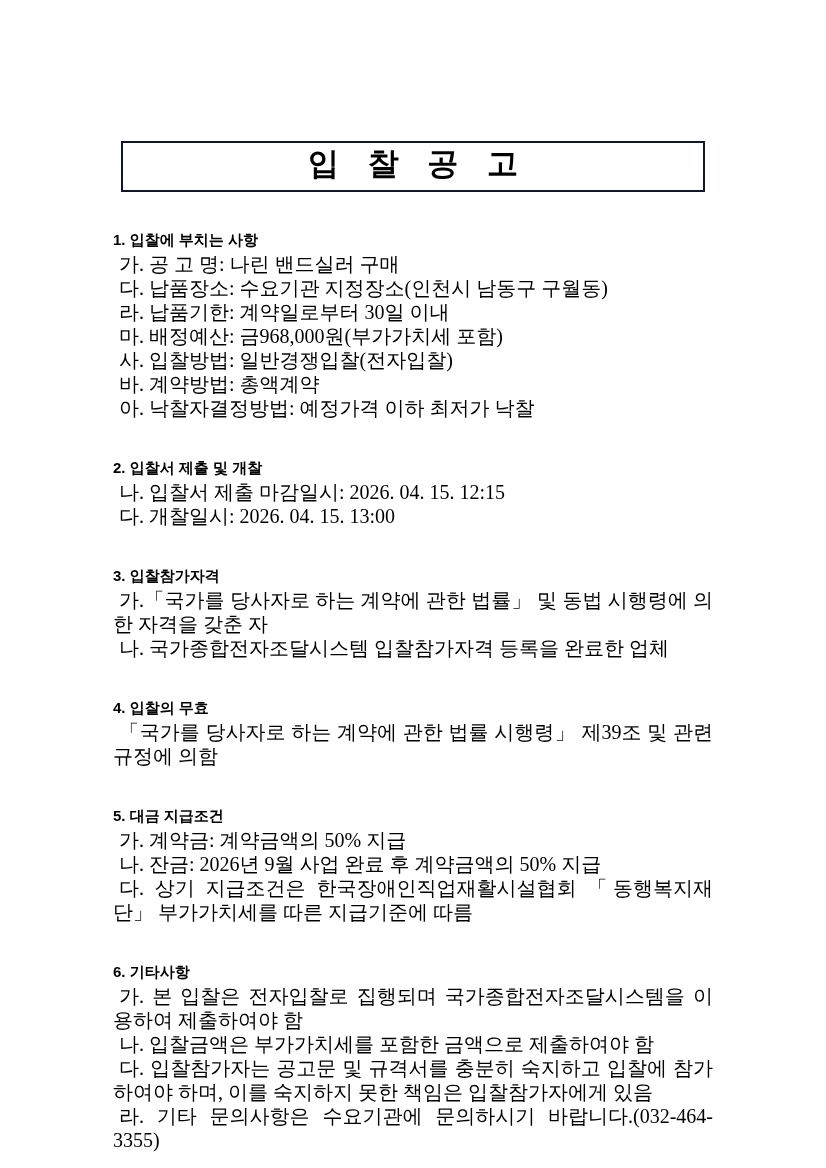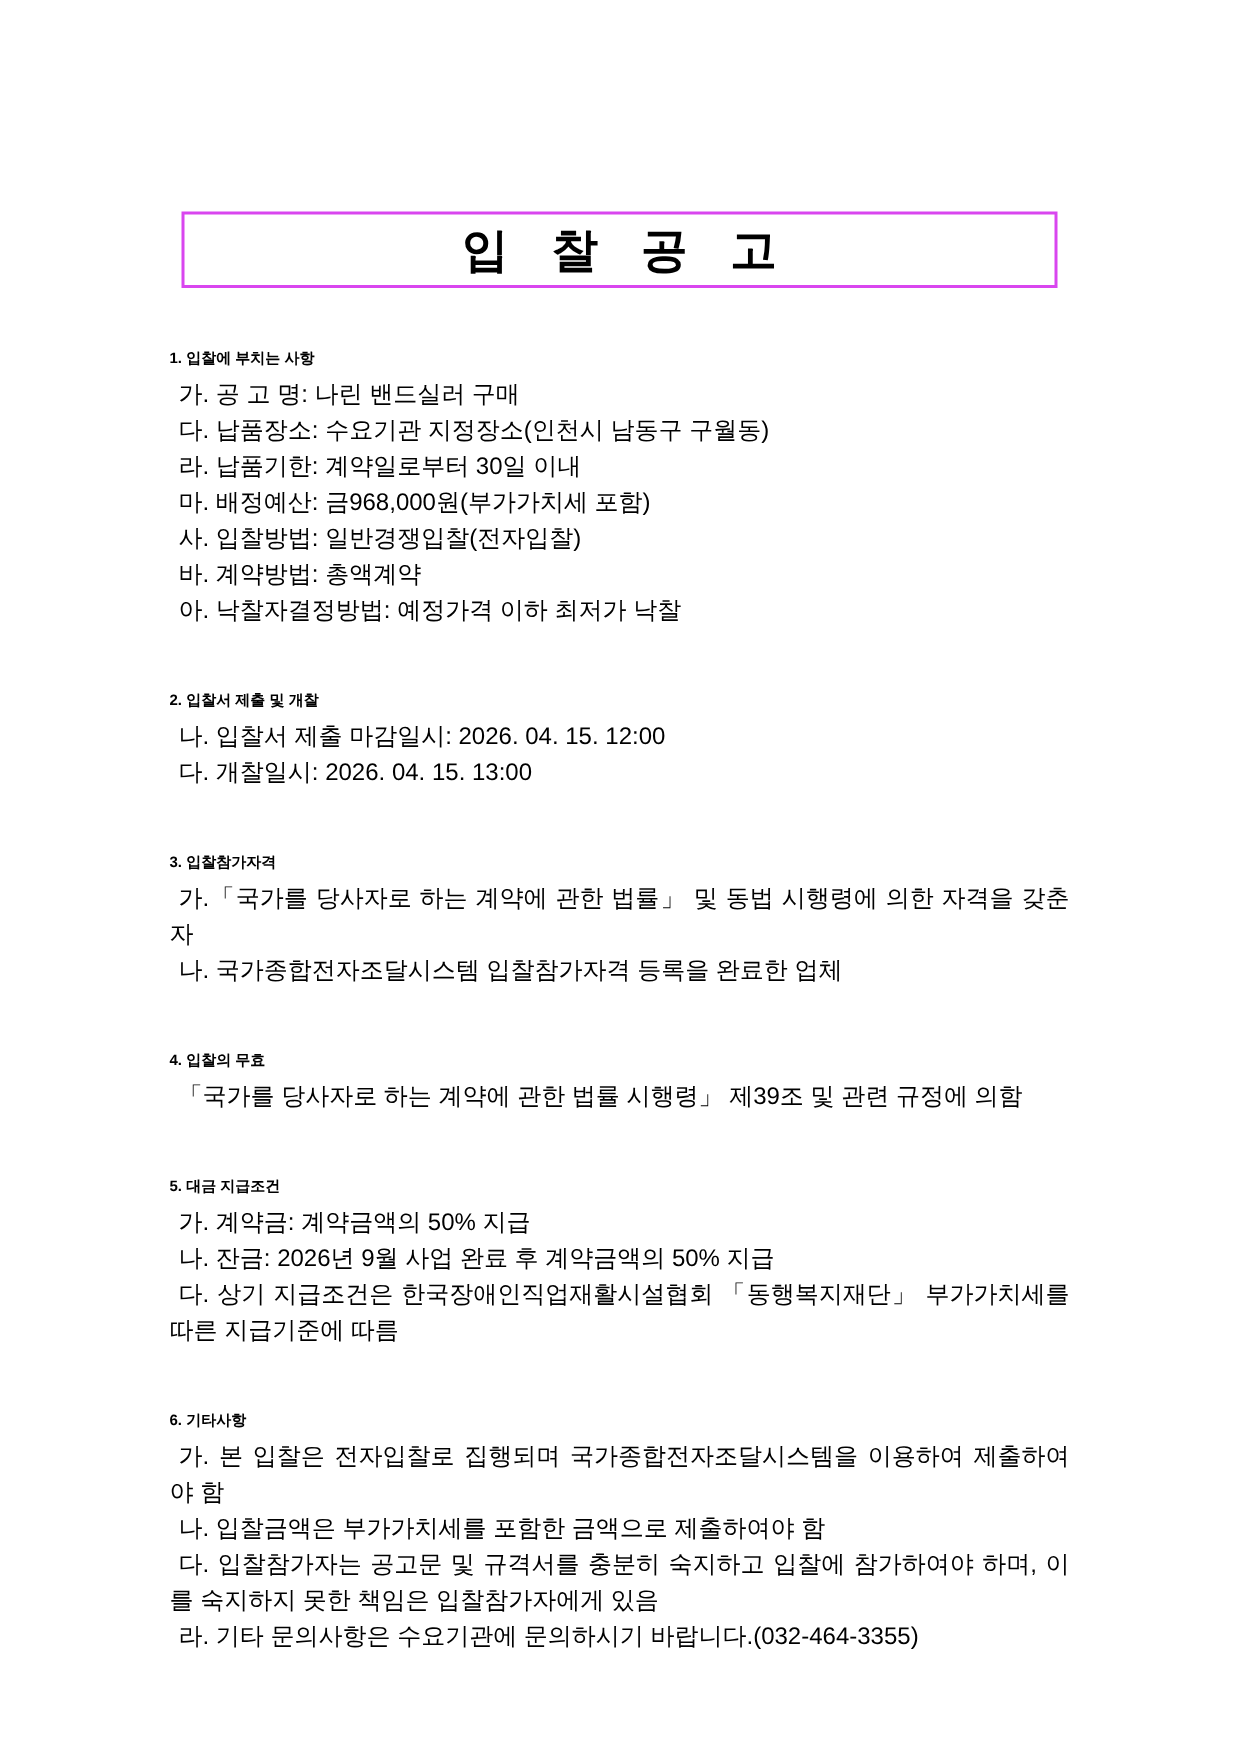--- a/index.html
+++ b/index.html
@@ -18,53 +18,54 @@
     box-sizing: border-box;
     width: 826px;
     height: 1168px;
     padding: 141px 113px 40px 113px;
     background: #ffffff;
   }
   .title-box {
     box-sizing: border-box;
     margin: 0 8px 30px 8px;
     height: 51px;
-    border: 2px solid #d946ef;
+    border: 2px solid #0f172a;
     display: flex;
-    align-items: center;
+    align-items: flex-start;
     justify-content: center;
   }
   .doc-title {
     margin: 0;
     font-size: 31px;
     font-weight: 700;
     letter-spacing: 10px;
     text-indent: 10px;
     white-space: nowrap;
   }
   .section {
     margin-top: 36px;
   }
   .section:first-of-type {
     margin-top: 0;
   }
   .section-heading {
     margin: 0;
-    font-size: 10px;
+    font-size: 15px;
     font-weight: 700;
     line-height: 24px;
   }
   .item {
     margin: 0;
-    font-size: 16px;
+    font-size: 20px;
     font-weight: 400;
     line-height: 24px;
     text-indent: 6px;
     text-align: justify;
     word-break: normal;
+    font-family: Liberation Serif, serif;
   }
 </style>
 </head>
 <body>
 
 <div class="page">
 
   <div class="title-box">
     <h1 class="doc-title">입 찰 공 고</h1>
   </div>
@@ -75,21 +76,21 @@
     <p class="item">다. 납품장소: 수요기관 지정장소(인천시 남동구 구월동)</p>
     <p class="item">라. 납품기한: 계약일로부터 30일 이내</p>
     <p class="item">마. 배정예산: 금968,000원(부가가치세 포함)</p>
     <p class="item">사. 입찰방법: 일반경쟁입찰(전자입찰)</p>
     <p class="item">바. 계약방법: 총액계약</p>
     <p class="item">아. 낙찰자결정방법: 예정가격 이하 최저가 낙찰</p>
   </div>
 
   <div class="section">
     <h2 class="section-heading">2. 입찰서 제출 및 개찰</h2>
-    <p class="item">나. 입찰서 제출 마감일시: 2026. 04. 15. 12:00</p>
+    <p class="item">나. 입찰서 제출 마감일시: 2026. 04. 15. 12:15</p>
     <p class="item">다. 개찰일시: 2026. 04. 15. 13:00</p>
   </div>
 
   <div class="section">
     <h2 class="section-heading">3. 입찰참가자격</h2>
     <p class="item">가.「국가를 당사자로 하는 계약에 관한 법률」 및 동법 시행령에 의한 자격을 갖춘 자</p>
     <p class="item">나. 국가종합전자조달시스템 입찰참가자격 등록을 완료한 업체</p>
   </div>
 
   <div class="section">

